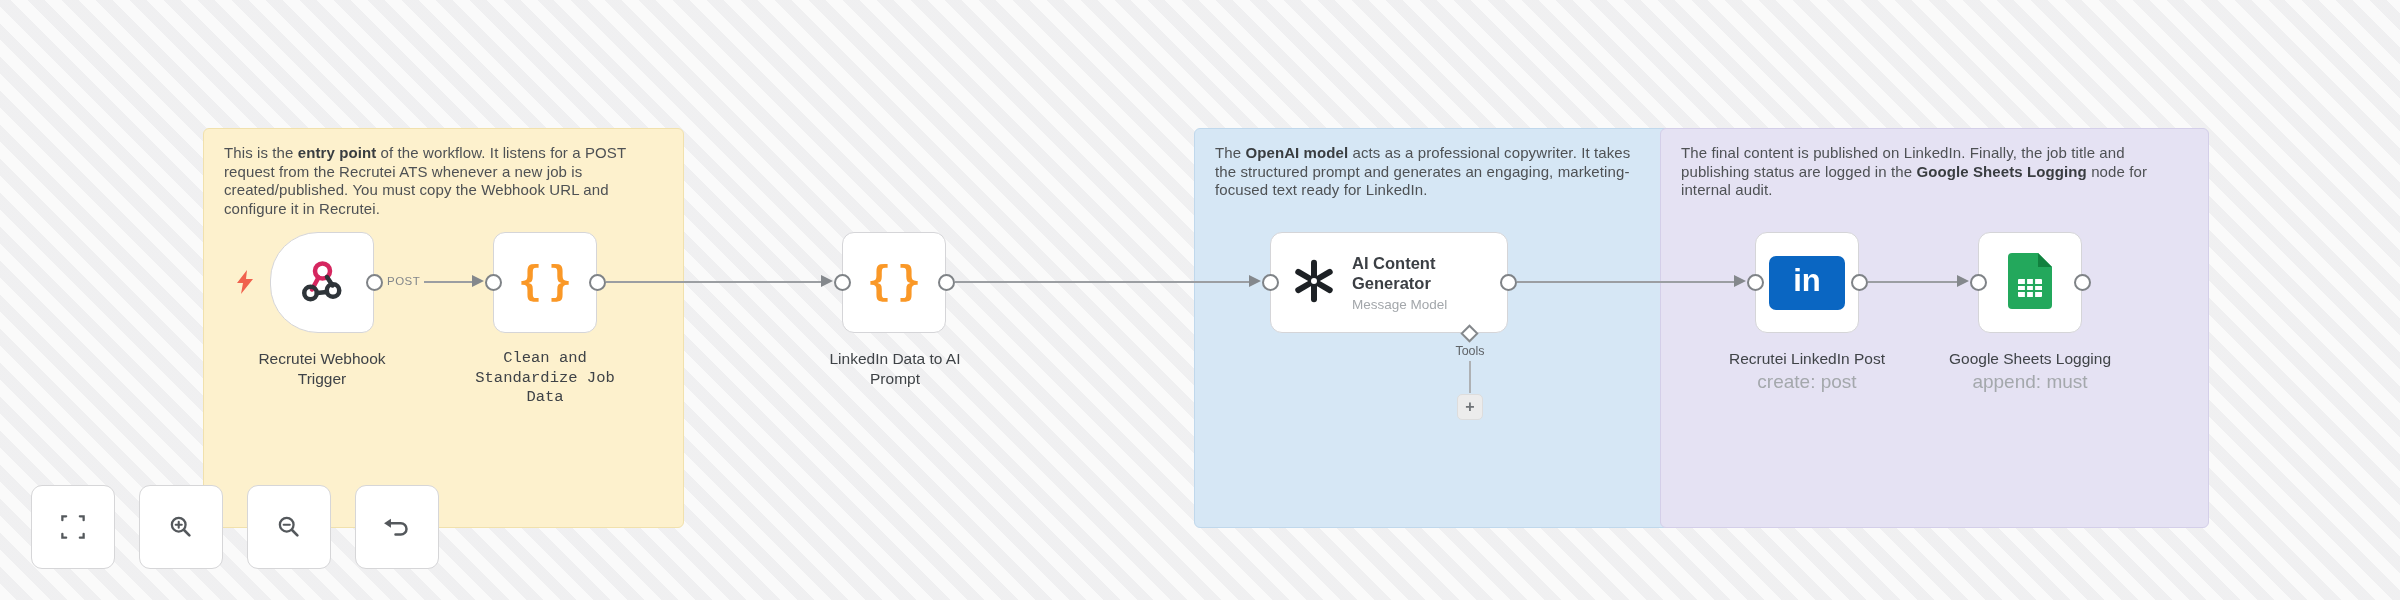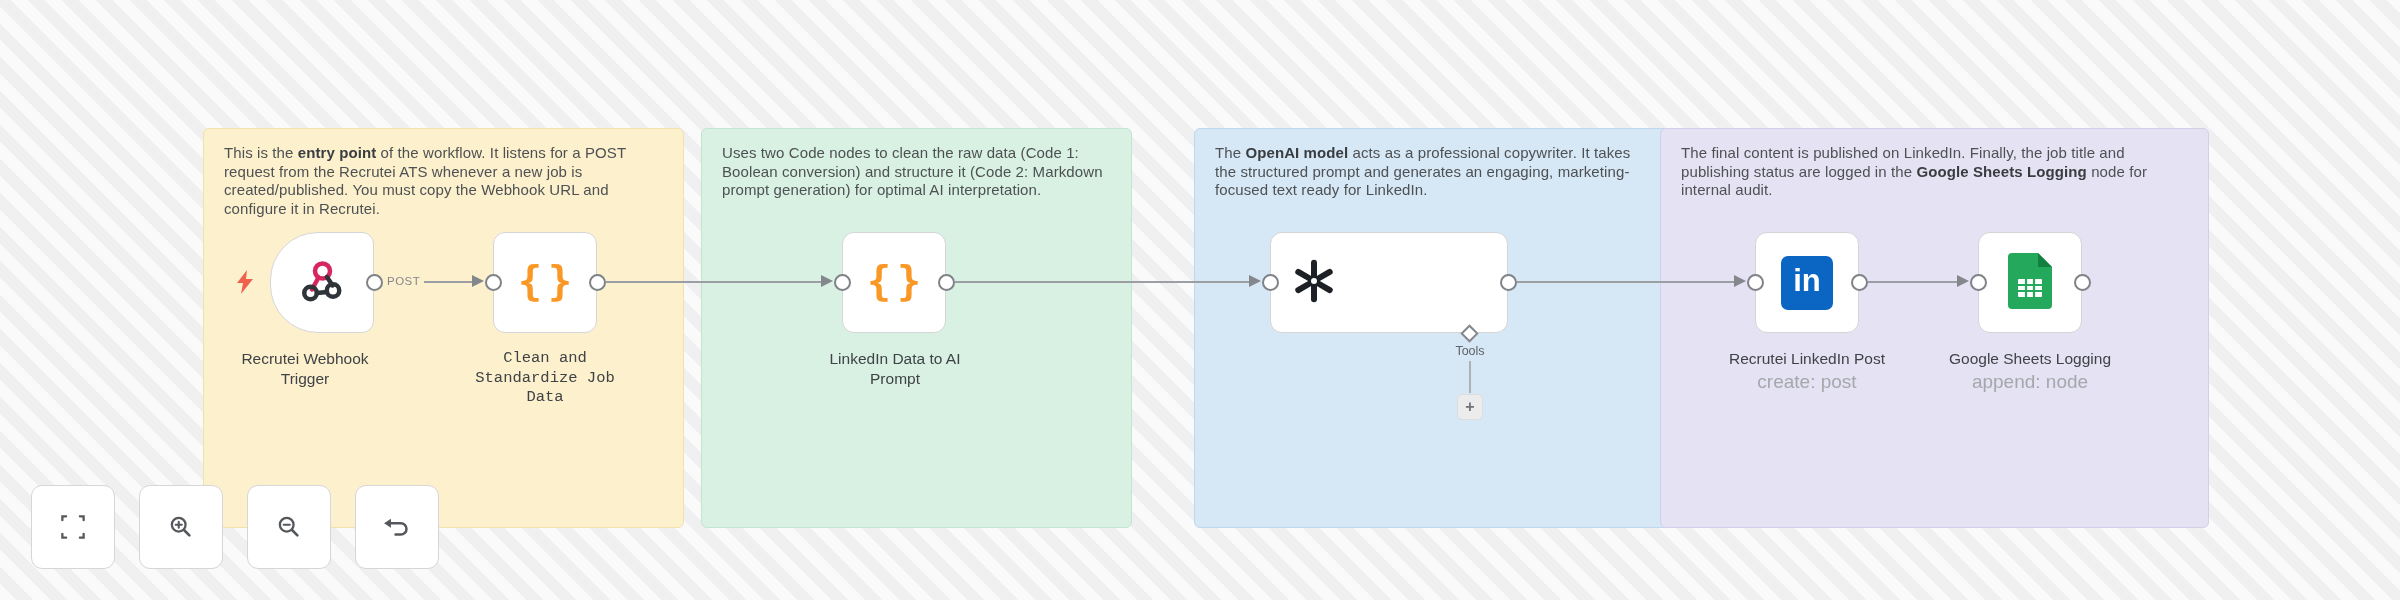--- a/index.html
+++ b/index.html
@@ -40,35 +40,35 @@
   .node-ai      { left:1270px; width:238px; justify-content:flex-start; padding-left:20px; }
   .node-li      { left:1755px; width:104px; }
   .node-sheets  { left:1978px; width:104px; }
 
   .code-glyph {
     font-family:"DejaVu Sans Mono","Liberation Mono",monospace;
     font-size:40px; font-weight:700; color:#fa9827; letter-spacing:6px;
     padding-left:6px; margin-top:-4px;
   }
   .li-badge {
-    width:52px; height:54px; background:#0a66c2; border-radius:7px;
+    width:76px; height:54px; background:#0a66c2; border-radius:7px;
     display:flex; align-items:center; justify-content:center;
     color:#fff; font-weight:700; font-size:31px; line-height:1; padding-bottom:4px;
   }
   .ai-text { margin-left:15px; display:flex; flex-direction:column; }
   .ai-title { width:118px; font-size:16.5px; line-height:20px; font-weight:700; color:#3b3f44; }
   .ai-sub { font-size:13.5px; color:#a3a7ab; margin-top:4px; white-space:nowrap; }
 
   
   .nlabel {
     position:absolute; top:349px; text-align:center; z-index:3;
     font-size:15.5px; line-height:19.5px; font-weight:500; color:#3f4347;
   }
   .nlabel .sub { display:block; font-weight:400; font-size:19px; color:#a4a8ac; margin-top:3px; }
-  .lb-webhook { left:230px; width:150px; }
+  .lb-webhook { left:247px; width:150px; }
   .lb-code1 { left:452px; width:186px;font-family:Liberation Mono, monospace; }
   .lb-code2 { left:812px; width:166px; }
   .lb-li { left:1697px; width:220px; }
   .lb-sheets { left:1920px; width:220px; }
 
   
   .wire { position:absolute; top:281px; height:2px; background:#9b9ea2; z-index:1; }
   .port {
     position:absolute; top:274px; width:17px; height:17px; border-radius:50%;
     background:#fff; border:2.2px solid #7f8387; z-index:4;
@@ -110,23 +110,20 @@
   }
   .ctrl-btn svg { display:block; }
 </style>
 </head>
 <body>
 
 <div class="canvas">
 
   <div class="note n1">
     <p class="note-text"><span>This is the </span><span class="b">entry point</span><span> of the workflow. It listens for a POST request from the Recrutei ATS whenever a new job is created/published. You must copy the Webhook URL and configure it in Recrutei.</span></p>
-  </div>
-  <div class="note n2">
-    <p class="note-text"><span>Uses two Code nodes to clean the raw data (Code 1: Boolean conversion) and structure it (Code 2: Markdown prompt generation) for optimal AI interpretation.</span><span class="b"></span><span></span></p>
   </div>
   <div class="note n3">
     <p class="note-text"><span>The </span><span class="b">OpenAI model</span><span> acts as a professional copywriter. It takes the structured prompt and generates an engaging, marketing-focused text ready for LinkedIn.</span></p>
   </div>
   <div class="note n4">
     <p class="note-text"><span>The final content is published on LinkedIn. Finally, the job title and publishing status are logged in the </span><span class="b">Google Sheets Logging</span><span> node for internal audit.</span></p>
   </div>
 
   <span class="wire" style="left:424px;width:48px"></span>
   <span class="wire" style="left:606px;width:216px"></span>
@@ -189,20 +186,24 @@
           <rect x="43.5" y="4" width="13" height="46" rx="6.5" transform="rotate(60 50 50)"></rect>
           <rect x="43.5" y="4" width="13" height="46" rx="6.5" transform="rotate(120 50 50)"></rect>
           <rect x="43.5" y="4" width="13" height="46" rx="6.5" transform="rotate(180 50 50)"></rect>
           <rect x="43.5" y="4" width="13" height="46" rx="6.5" transform="rotate(240 50 50)"></rect>
           <rect x="43.5" y="4" width="13" height="46" rx="6.5" transform="rotate(300 50 50)"></rect>
           <circle cx="50" cy="50" r="13" fill="#1d2125"></circle>
           <circle cx="50" cy="50" r="6.5" fill="#fff"></circle>
         </g>
       </svg>
     </span>
+    <span class="ai-text">
+      <span class="ai-title">AI Content Generator</span>
+      <span class="ai-sub">Message Model</span>
+    </span>
   </div>
 
   <div class="node node-li">
     <span class="li-badge">in</span>
   </div>
 
   <div class="node node-sheets">
     <span>
       <svg width="44" height="56" viewBox="0 0 44 56">
         <path d="M4 0 h26 l14 14 v38 a4 4 0 0 1 -4 4 H4 a4 4 0 0 1 -4 -4 V4 a4 4 0 0 1 4 -4 z" fill="#23a85c"></path>
@@ -220,21 +221,21 @@
 
   <div class="nlabel lb-webhook">Recrutei Webhook Trigger</div>
   <div class="nlabel lb-code1">Clean and Standardize Job Data</div>
   <div class="nlabel lb-code2">LinkedIn Data to AI Prompt</div>
   <div class="nlabel lb-li">
     <span>Recrutei LinkedIn Post</span>
     <span class="sub">create: post</span>
   </div>
   <div class="nlabel lb-sheets">
     <span>Google Sheets Logging</span>
-    <span class="sub">append: node</span>
+    <span class="sub">append: must</span>
   </div>
 
   <div class="controls">
     <div class="ctrl-btn">
       <span>
         <svg width="38" height="38" viewBox="0 0 100 100" fill="none" stroke="#54585c" stroke-width="6" stroke-linecap="round">
           <path d="M32 22 H22 V32"></path>
             <path d="M68 22 H78 V32"></path>
             <path d="M78 68 V78 H68"></path>
             <path d="M22 68 V78 H32"></path>

